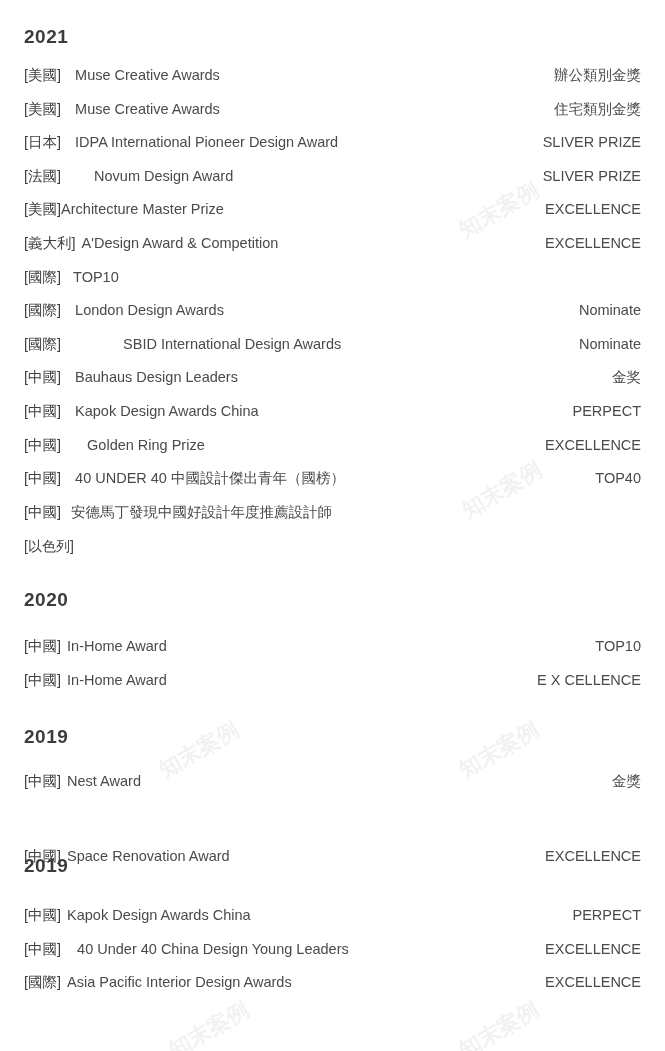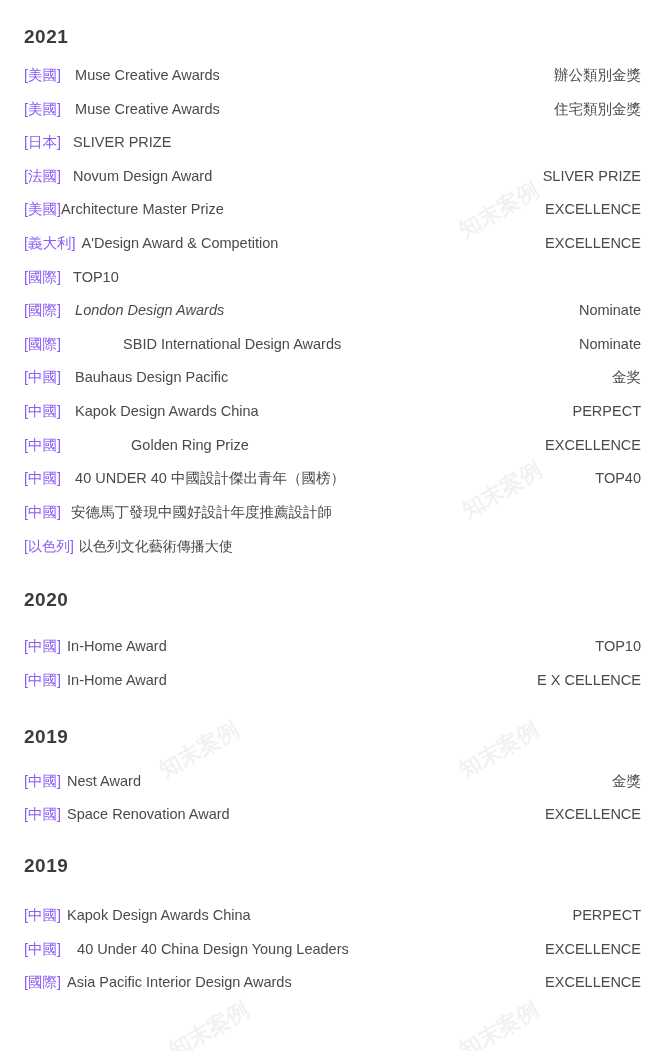--- a/index.html
+++ b/index.html
@@ -31,21 +31,21 @@
   .award-row {
     display: flex;
     align-items: baseline;
     font-size: 14.5px;
     color: #4a4a4a;
     line-height: 1.1;
   }
   .region {
     flex: 0 0 auto;
     white-space: nowrap;
-    color: #8b5cf6;
+    color: #404040;
   }
   .award-name {
     flex: 1 1 auto;
     white-space: nowrap;
     overflow: hidden;
     text-overflow: ellipsis;
     color: #4a4a4a;
   }
   .prize {
     flex: 0 0 auto;
@@ -82,24 +82,25 @@
   </div>
 
   <div class="award-row" style="position:absolute; left:24px; top:102px; width:617px;">
     <span class="region">[美國]</span>
     <span class="award-name" style="padding-left:14px;">Muse Creative Awards</span>
     <span class="prize">住宅類別金獎</span>
   </div>
 
   <div class="award-row" style="position:absolute; left:24px; top:135px; width:617px;">
     <span class="region">[日本]</span>
+    <span class="award-name" style="padding-left:14px;">IDPA International Pioneer Design Award</span>
     <span class="prize">SLIVER PRIZE</span>
   </div>
 
-  <div class="award-row" style="position:absolute; left:24px; top:169px; width:617px;">
+  <div class="award-row" style="position:absolute; left:24px; top:169px; width:617px;gap:21px;">
     <span class="region">[法國]</span>
     <span class="award-name" style="padding-left:12px;">Novum Design Award</span>
     <span class="prize">SLIVER PRIZE</span>
   </div>
 
   <div class="award-row" style="position:absolute; left:24px; top:202px; width:617px;">
     <span class="region">[美國]</span>
     <span class="award-name" style="">Architecture Master Prize</span>
     <span class="prize">EXCELLENCE</span>
   </div>
@@ -110,63 +111,62 @@
     <span class="prize">EXCELLENCE</span>
   </div>
 
   <div class="award-row" style="position:absolute; left:24px; top:270px; width:617px;">
     <span class="region">[國際]</span>
     <span class="prize">TOP10</span>
   </div>
 
   <div class="award-row" style="position:absolute; left:24px; top:303px; width:617px;">
     <span class="region">[國際]</span>
-    <span class="award-name" style="padding-left:14px;font-style:italic;">London Design Awards</span>
+    <span class="award-name" style="padding-left:14px;">London Design Awards</span>
     <span class="prize">Nominate</span>
   </div>
 
   <div class="award-row" style="position:absolute; left:24px; top:337px; width:617px;">
     <span class="region">[國際]</span>
     <span class="award-name" style="padding-left:14px;margin-left:48px;">SBID International Design Awards</span>
     <span class="prize">Nominate</span>
   </div>
 
   <div class="award-row" style="position:absolute; left:24px; top:370px; width:617px;">
     <span class="region">[中國]</span>
-    <span class="award-name" style="padding-left:14px;">Bauhaus Design Pacific</span>
+    <span class="award-name" style="padding-left:14px;">Bauhaus Design Leaders</span>
     <span class="prize">金奖</span>
   </div>
 
   <div class="award-row" style="position:absolute; left:24px; top:404px; width:617px;">
     <span class="region">[中國]</span>
     <span class="award-name" style="padding-left:14px;">Kapok Design Awards China</span>
     <span class="prize">PERPECT</span>
   </div>
 
   <div class="award-row" style="position:absolute; left:24px; top:438px; width:617px;">
     <span class="region">[中國]</span>
-    <span class="award-name" style="padding-left:26px;margin-left:44px;">Golden Ring Prize</span>
+    <span class="award-name" style="padding-left:26px;">Golden Ring Prize</span>
     <span class="prize">EXCELLENCE</span>
   </div>
 
   <div class="award-row" style="position:absolute; left:24px; top:471px; width:617px;">
     <span class="region">[中國]</span>
     <span class="award-name" style="padding-left:14px;">40 UNDER 40 中國設計傑出青年（國榜）</span>
     <span class="prize">TOP40</span>
   </div>
 
   <div class="award-row" style="position:absolute; left:24px; top:505px; width:617px;">
     <span class="region">[中國]</span>
     <span class="award-name" style="padding-left:10px;">安德馬丁發現中國好設計年度推薦設計師</span>
     <span class="prize"></span>
   </div>
 
   <div class="award-row" style="position:absolute; left:24px; top:539px; width:617px; font-size:14px;">
     <span class="region">[以色列]</span>
-    <span class="award-name" style="padding-left:5px;">以色列文化藝術傳播大使</span>
     <span class="prize"></span>
   </div>
 
   <div class="year-heading" style="position:absolute; left:24px; top:589px;">2020</div>
 
   <div class="award-row" style="position:absolute; left:24px; top:639px; width:617px;">
     <span class="region">[中國]</span>
     <span class="award-name" style="padding-left:6px;">In-Home  Award</span>
     <span class="prize">TOP10</span>
   </div>
@@ -180,21 +180,21 @@
   <div class="year-heading" style="position:absolute; left:24px; top:726px;text-align:center;">2019</div>
 
   <div class="award-row" style="position:absolute; left:24px; top:774px; width:617px;">
     <span class="region">[中國]</span>
     <span class="award-name" style="padding-left:6px;">Nest  Award</span>
     <span class="prize">金獎</span>
   </div>
 
   <div class="award-row" style="position:absolute; left:24px; top:807px; width:617px;">
     <span class="region">[中國]</span>
-    <span class="award-name" style="padding-left:6px;">Space Renovation Award</span>
+    <span class="award-name" style="padding-left:6px;margin-top:42px;">Space Renovation Award</span>
     <span class="prize">EXCELLENCE</span>
   </div>
 
   <div class="year-heading" style="position:absolute; left:24px; top:855px;">2019</div>
 
   <div class="award-row" style="position:absolute; left:24px; top:908px; width:617px;">
     <span class="region">[中國]</span>
     <span class="award-name" style="padding-left:6px;">Kapok Design Awards China</span>
     <span class="prize">PERPECT</span>
   </div>

